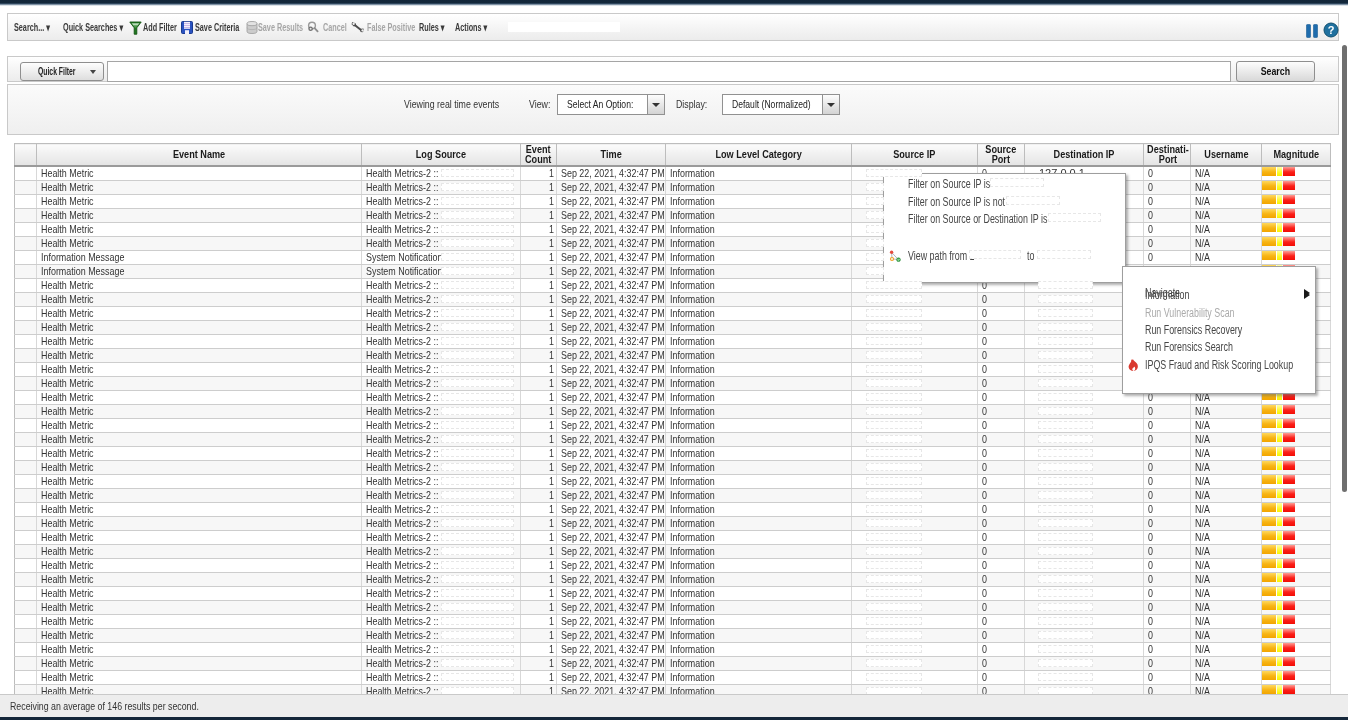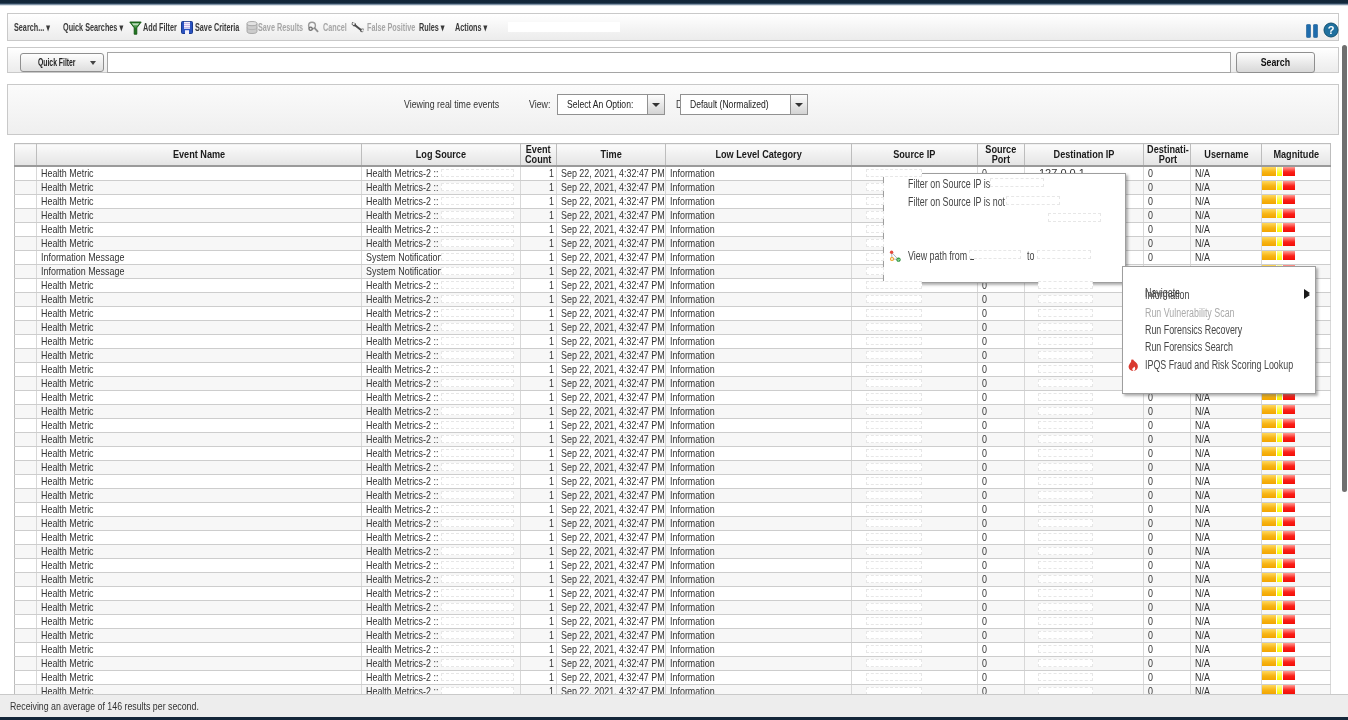--- a/index.html
+++ b/index.html
@@ -11,21 +11,21 @@
  line-height:22px;padding-left:10px;}
 #statusbar .cx{display:inline-block;transform:scaleX(0.80);transform-origin:0 50%;}
 .panel{left:7px;width:1332px;border:1px solid #c9c9c9;
  background:linear-gradient(180deg,#ffffff 0%,#f4f4f4 55%,#ececec 100%);}
 #toolbar{top:13px;height:28px;}
 .titem{position:absolute;top:0;height:26px;line-height:26px;font-size:10.5px;
  font-weight:bold;color:#3a3a3a;white-space:nowrap;}
 .titem .cx{display:inline-block;transform:scaleX(0.69);transform-origin:0 50%;}
 .titem.dis{color:#a6a6a6;}
 .ticon{position:absolute;top:7px;}
-#qfbar{top:47px;height:26px;}
+#qfbar{top:56px;height:26px;}
 #qfbtn{left:12px;top:5px;width:84px;height:19px;border:1px solid #8f8f8f;
  border-radius:3px;background:linear-gradient(180deg,#fefefe,#dedede);
  font-size:11px;font-weight:bold;color:#222;line-height:17px;padding-left:17px;}
 #qfbtn .cx{display:inline-block;transform:scaleX(0.62);transform-origin:0 50%;}
 #qfbtn .caret{position:absolute;right:7px;top:7px;width:0;height:0;
  border-left:3.5px solid transparent;border-right:3.5px solid transparent;
  border-top:4px solid #444;}
 #qfinput{left:99px;top:4px;width:1124px;height:21px;border:1px solid #a5a5a5;
  background:#fff;}
 #qsearch{left:1228px;top:4px;width:79px;height:21px;border:1px solid #8f8f8f;
@@ -146,21 +146,21 @@
 <div id="qfinput" class="abs"></div>
 <div id="qsearch" class="abs"><span class="cx">Search</span></div>
 </div>
 <div id="viewbar" class="abs panel">
 <span class="vlabel" style="left:396px"><span class="cx">Viewing real time events</span></span>
 <span class="vlabel" style="left:521px"><span class="cx">View:</span></span>
 <div class="sel" style="left:549px;width:108px"><span class="cx">Select An Option:</span><span class="selbtn">
         <i></i>
       </span></div>
 <span class="vlabel" style="left:668px"><span class="cx">Display:</span></span>
-<div class="sel" style="left:672px;width:128px"><span class="cx">Default (Normalized)</span><span class="selbtn">
+<div class="sel" style="left:714px;width:118px"><span class="cx">Default (Normalized)</span><span class="selbtn">
         <i></i>
       </span></div>
 </div>
 <div id="tablewrap" class="abs">
     <table>
       <colgroup>
 <col style="width:22px">
 <col style="width:325px">
 <col style="width:159px">
 <col style="width:36px">
@@ -796,20 +796,21 @@
             <div class="mag"><i class="m1"></i><i class="m2"></i><i class="m3"></i></div>
           </td>
         </tr>
 </tbody>
     </table>
   </div>
 <div id="sbthumb" class="abs"></div>
 <div class="abs menu" style="left:883px;top:173px;width:243px;height:110px">
 <div class="mi" style="top:19px"><span class="lbl" style="margin-left:24px">Filter on Source IP is not</span></div>
 <div class="mi" style="top:1px"><span class="lbl" style="margin-left:24px">Filter on Source IP is</span></div>
+<div class="mi" style="top:36px"><span class="lbl" style="margin-left:24px">Filter on Source or Destination IP is</span></div>
 <div class="mi" style="top:73px"><svg class="micon" style="top:3px" width="12" height="12" viewBox="0 0 12 12">
         <line x1="2.6" y1="2.4" x2="3" y2="8.8" stroke="#a8aeb4" stroke-width="0.9"></line>
         <line x1="2.6" y1="2.4" x2="9.4" y2="9.6" stroke="#a8aeb4" stroke-width="0.9"></line>
         <line x1="3" y1="8.8" x2="9.4" y2="9.6" stroke="#a8aeb4" stroke-width="0.9"></line>
         <circle cx="2.6" cy="2.2" r="1.7" fill="#e54b3c"></circle>
         <circle cx="3" cy="9" r="1.5" fill="#fff" stroke="#eda229" stroke-width="1.2"></circle>
         <circle cx="9.5" cy="9.7" r="1.9" fill="#3fae50" stroke="#2a8a3a" stroke-width="0.6"></circle>
         <path d="M8.7 9.7 l0.6 0.6 l1.1 -1.2" stroke="#fff" stroke-width="0.8" fill="none"></path>
       </svg><span class="lbl" style="margin-left:24px">View path from 1</span><span class="lbl" style="position:absolute;left:143px">to</span></div>
 </div>

